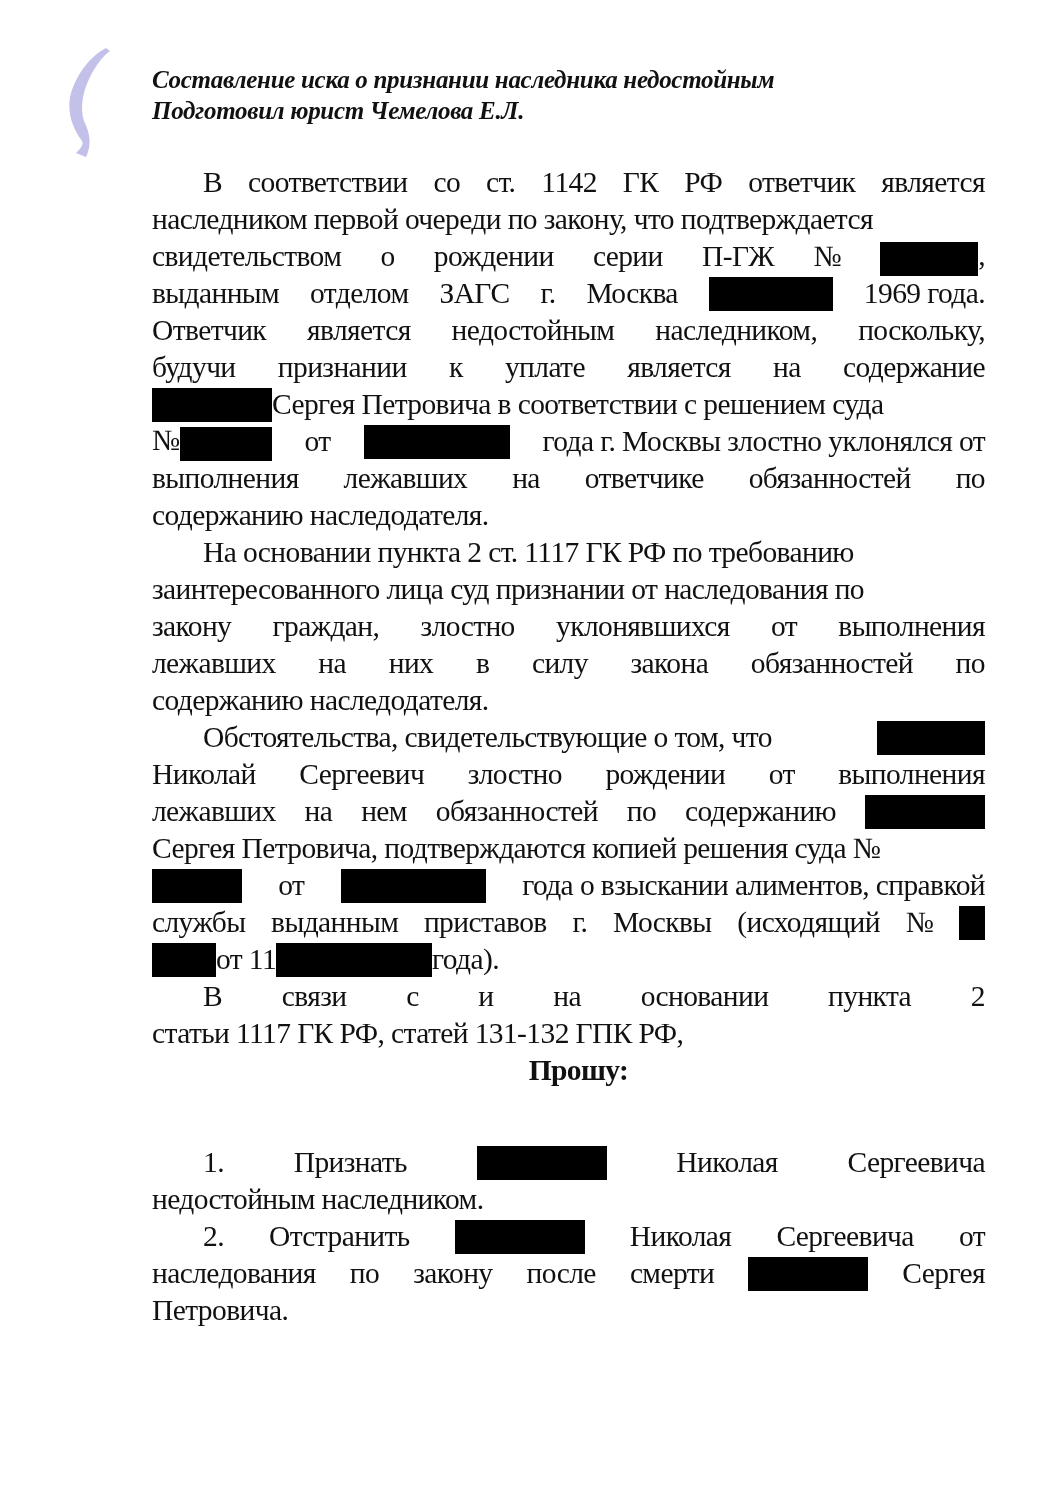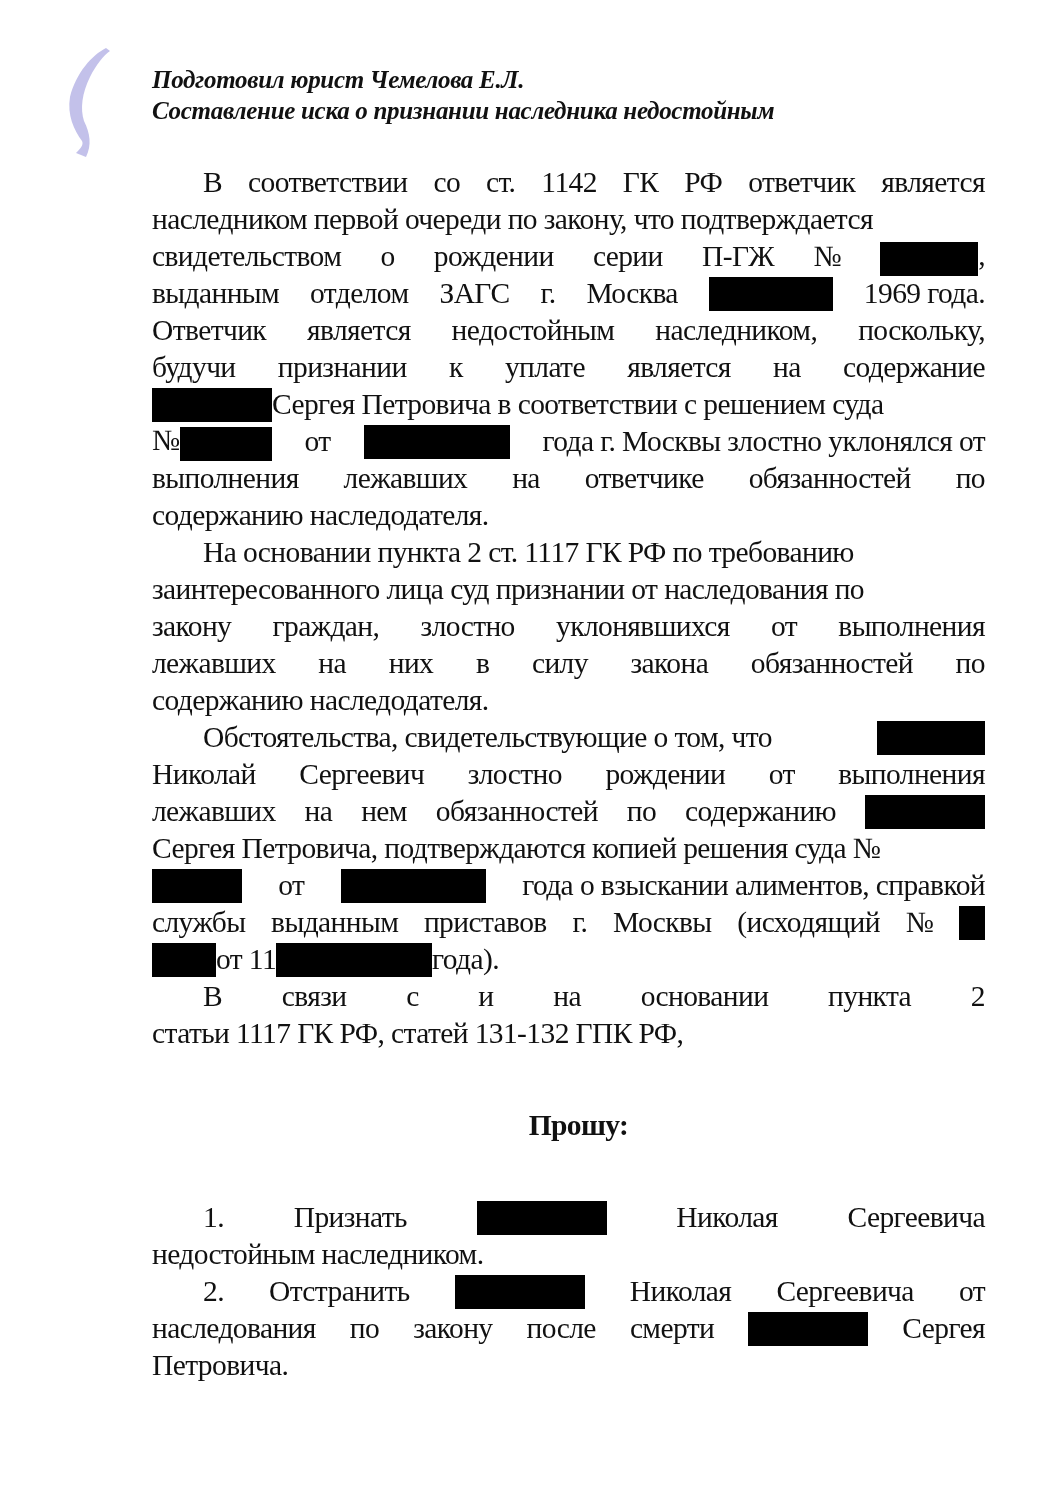--- a/index.html
+++ b/index.html
@@ -4,32 +4,32 @@
 <style>
   html, body { margin:0; padding:0; background:#fff; }
   body { width:1061px; height:1500px; position:relative; overflow:hidden; font-family:"Liberation Serif", serif; color:#111; }
   .stroke { position:absolute; left:62px; top:45px; width:50px; height:115px; }
   .header { position:absolute; left:152px; top:64px; font-style:italic; font-weight:bold; font-size:25px; line-height:31px; letter-spacing:-0.3px; }
   .body { position:absolute; left:152px; top:164px; width:833px; font-size:29.5px; line-height:37px; letter-spacing:-0.6px; }
   .line { display:flex; justify-content:space-between; align-items:center; height:37px; white-space:nowrap; }
   .line.left { justify-content:flex-start; }
   .indent { padding-left:51px; }
   .redact { display:inline-block; background:#000; height:34px; vertical-align:middle; }
-  .title { text-align:center; font-weight:bold; height:37px; margin-top:55px; margin-bottom:55px; padding-left:20px; }
+  .title { text-align:center; font-weight:bold; height:37px; margin-bottom:55px; padding-left:20px; }
 </style>
 </head>
 <body>
 
 <svg class="stroke" viewBox="0 0 50 115">
   <path d="M44 3 C30 10 14 28 8 52 C5 70 12 85 20 96 C22 100 18 104 14 108 L24 112 C30 100 28 88 22 76 C18 64 20 48 28 32 C34 20 42 10 48 6 Z" fill="#b9b6e6" opacity="0.85"></path>
 </svg>
 
 <div class="header">
+  <div>Составление иска о признании наследника недостойным</div>
   <div>Подготовил юрист Чемелова Е.Л.</div>
-  <div>Составление иска о признании наследника недостойным</div>
 </div>
 
 <div class="body">
 
   <div>
     <div class="line indent">
       <span>В</span>
         <span>соответствии</span>
         <span>со</span>
         <span>ст.</span>

